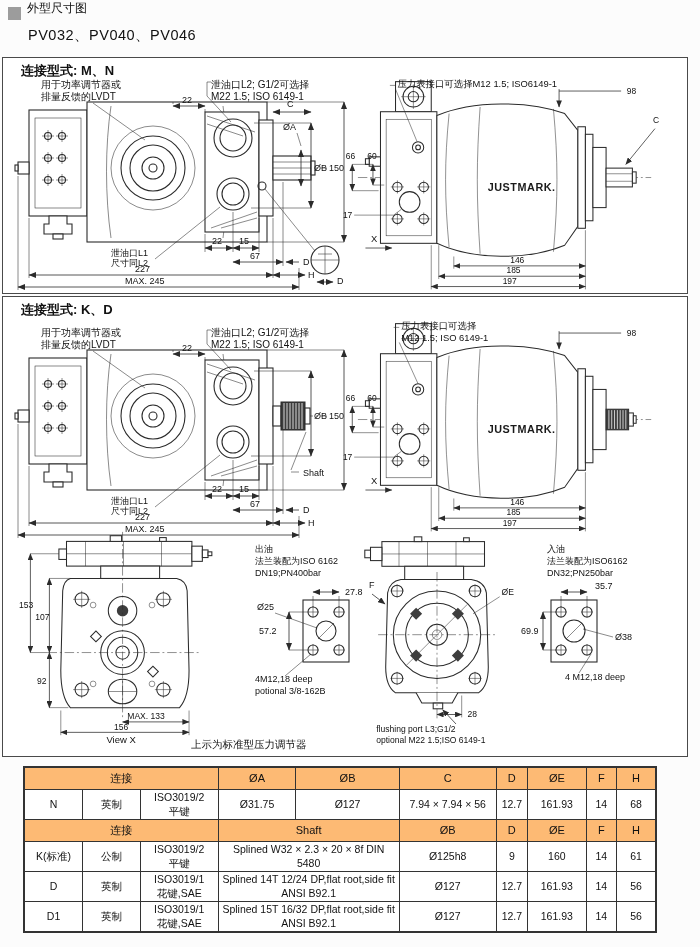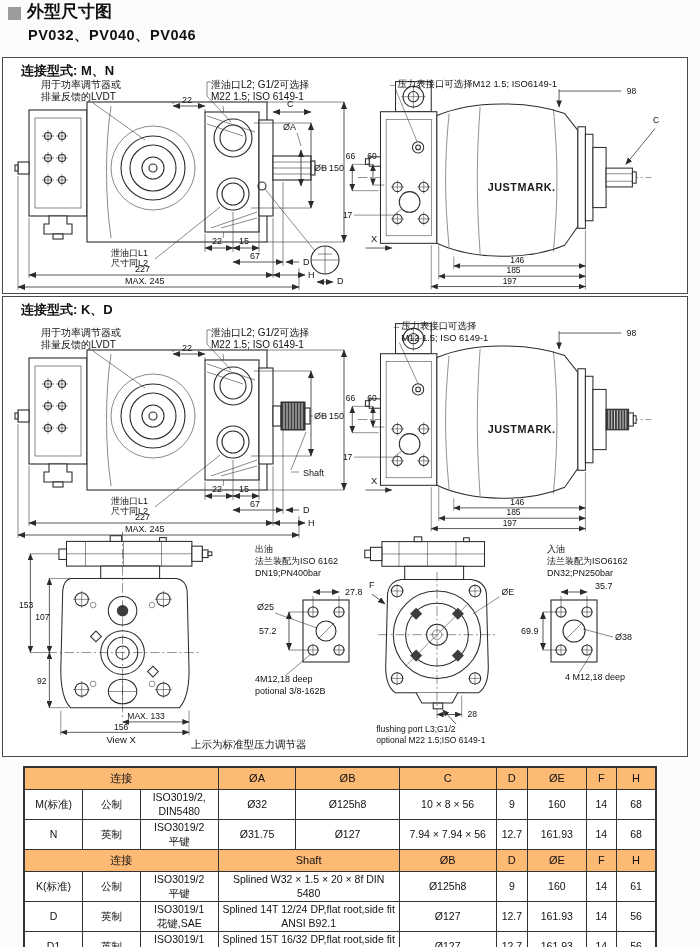--- a/index.html
+++ b/index.html
@@ -1,20 +1,20 @@
 <!DOCTYPE html>
 <html><head>
 <meta charset="utf-8">
 <style>
   html,body{margin:0;padding:0;background:#fff;}
   .page{position:relative;width:700px;height:947px;background:#fcfcfc;color:#111;
         font-family:"Liberation Sans",sans-serif;overflow:hidden;}
   .hdr-sq{position:absolute;left:8px;top:7px;width:13px;height:13px;background:#9c9c9c;}
-  .hdr-title{position:absolute;left:27px;top:0px;font-size:17px;font-weight:bold;}
-  .hdr-sub{position:absolute;left:28px;top:26px;font-size:14.5px;font-weight:bold;letter-spacing:.5px;}
+  .hdr-title{position:absolute;left:27px;top:0px;font-size:12px;font-weight:normal;}
+  .hdr-sub{position:absolute;left:28px;top:26px;font-size:14.5px;font-weight:normal;letter-spacing:.5px;}
   .box{position:absolute;left:2px;width:684px;border:1.3px solid #4a4a4a;background:#fff;}
   #box1{top:57px;height:235px;}
   #box2{top:296px;height:459px;text-align:right;}
   .sec-title{position:absolute;left:18px;top:4px;font-size:13px;font-weight:bold;}
   svg.draw{position:absolute;overflow:visible;}
   #svg1{left:0;top:18px;}
   #svg2{left:0;top:21px;}
   
   .st{fill:none;stroke:#2b2b2b;stroke-width:1.1;}
   .stf{fill:#fff;stroke:#2b2b2b;stroke-width:1.1;}
@@ -490,33 +490,20 @@
       <th colspan="3">连接</th>
       <th>ØA</th>
       <th>ØB</th>
       <th>C</th>
       <th>D</th>
       <th>ØE</th>
       <th>F</th>
       <th>H</th>
     </tr>
     <tr>
-      <td>M(标准)</td>
-      <td>公制</td>
-      <td>ISO3019/2,
-DIN5480</td>
-      <td>Ø32</td>
-      <td>Ø125h8</td>
-      <td>10 × 8 × 56</td>
-      <td>9</td>
-      <td>160</td>
-      <td>14</td>
-      <td>68</td>
-    </tr>
-    <tr>
       <td>N</td>
       <td>英制</td>
       <td>ISO3019/2
 平键</td>
       <td>Ø31.75</td>
       <td>Ø127</td>
       <td>7.94 × 7.94 × 56</td>
       <td>12.7</td>
       <td>161.93</td>
       <td>14</td>
@@ -529,21 +516,21 @@
       <th>D</th>
       <th>ØE</th>
       <th>F</th>
       <th>H</th>
     </tr>
     <tr>
       <td>K(标准)</td>
       <td>公制</td>
       <td>ISO3019/2
 平键</td>
-      <td colspan="2">Splined W32 × 1.5 × 20 × 8f DIN 5480</td>
+      <td colspan="2">Splined W32 × 2.3 × 20 × 8f DIN 5480</td>
       <td>Ø125h8</td>
       <td>9</td>
       <td>160</td>
       <td>14</td>
       <td>61</td>
     </tr>
     <tr>
       <td>D</td>
       <td>英制</td>
       <td>ISO3019/1

